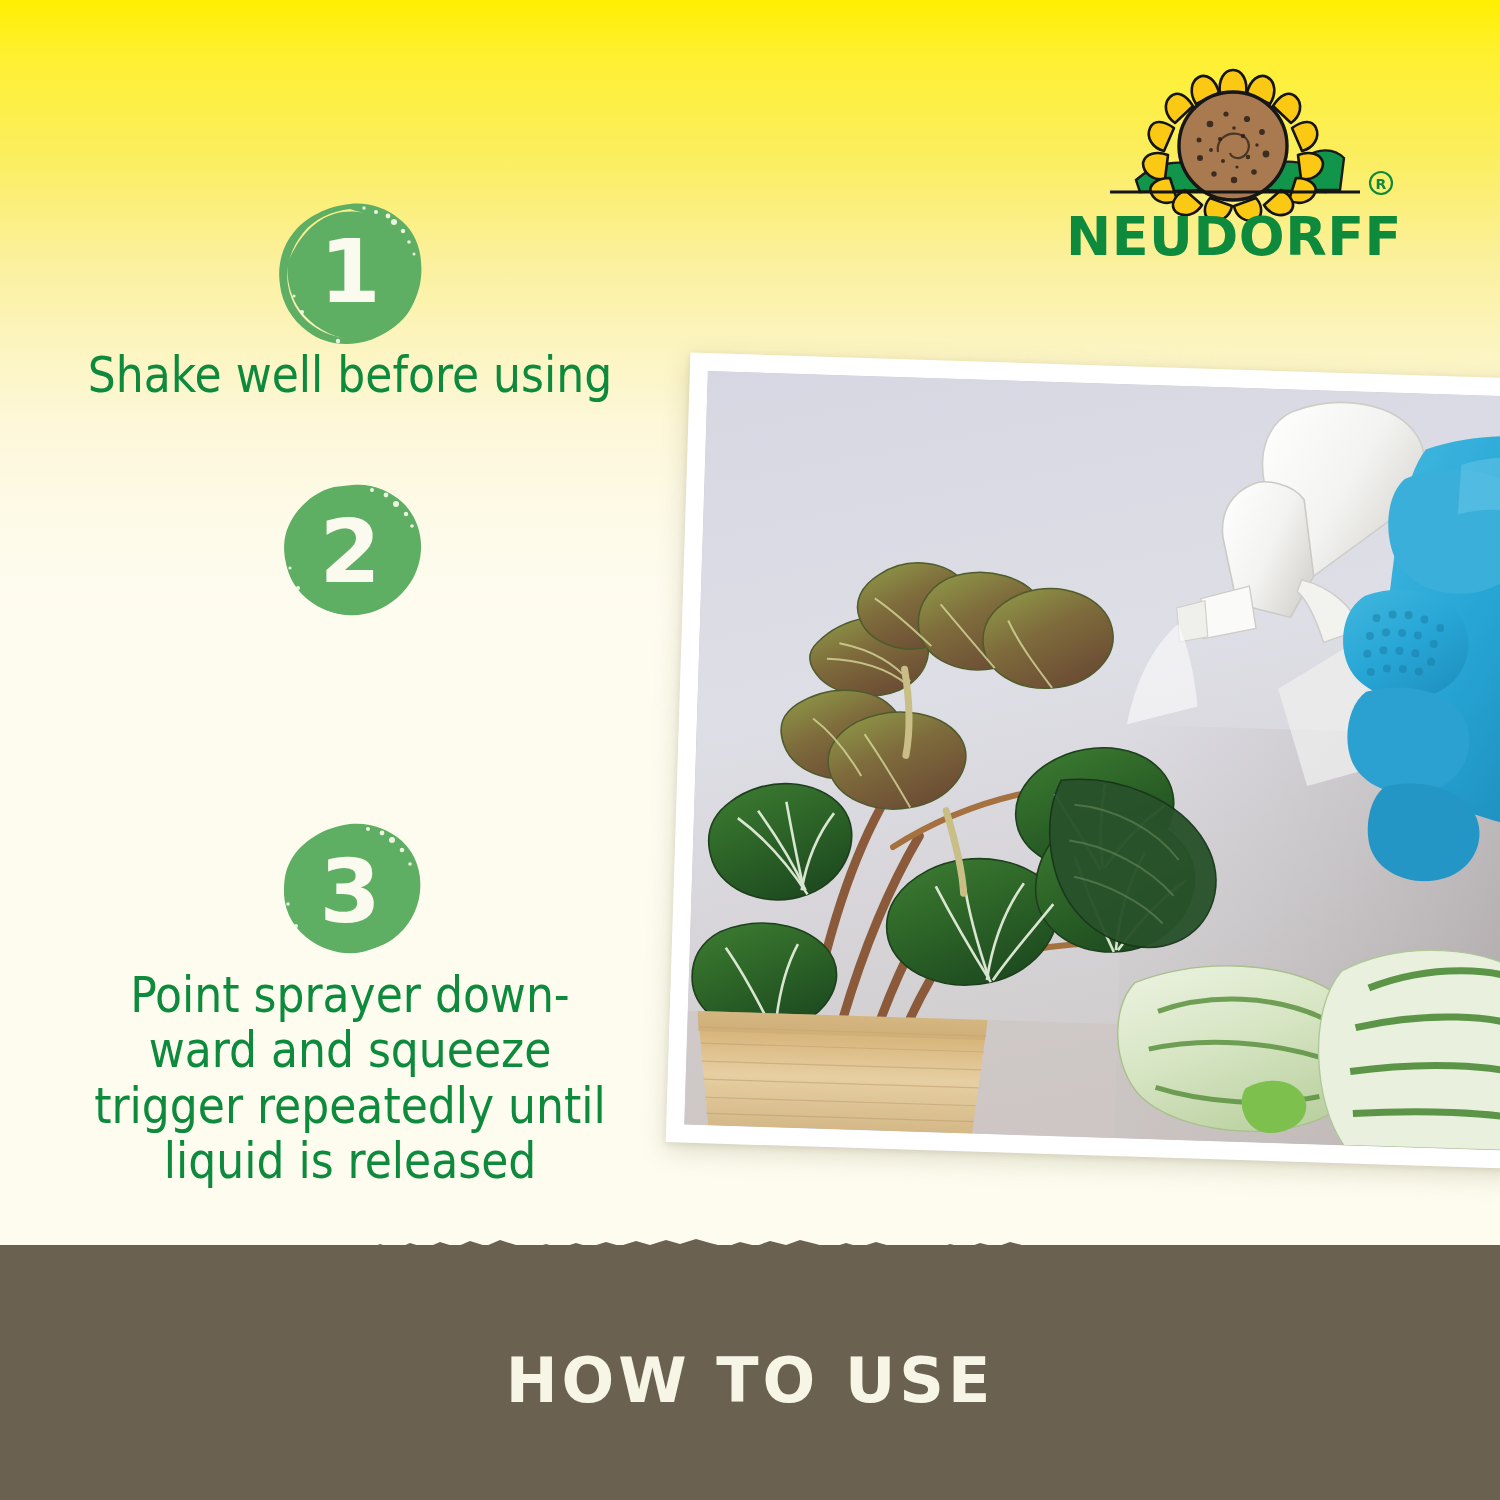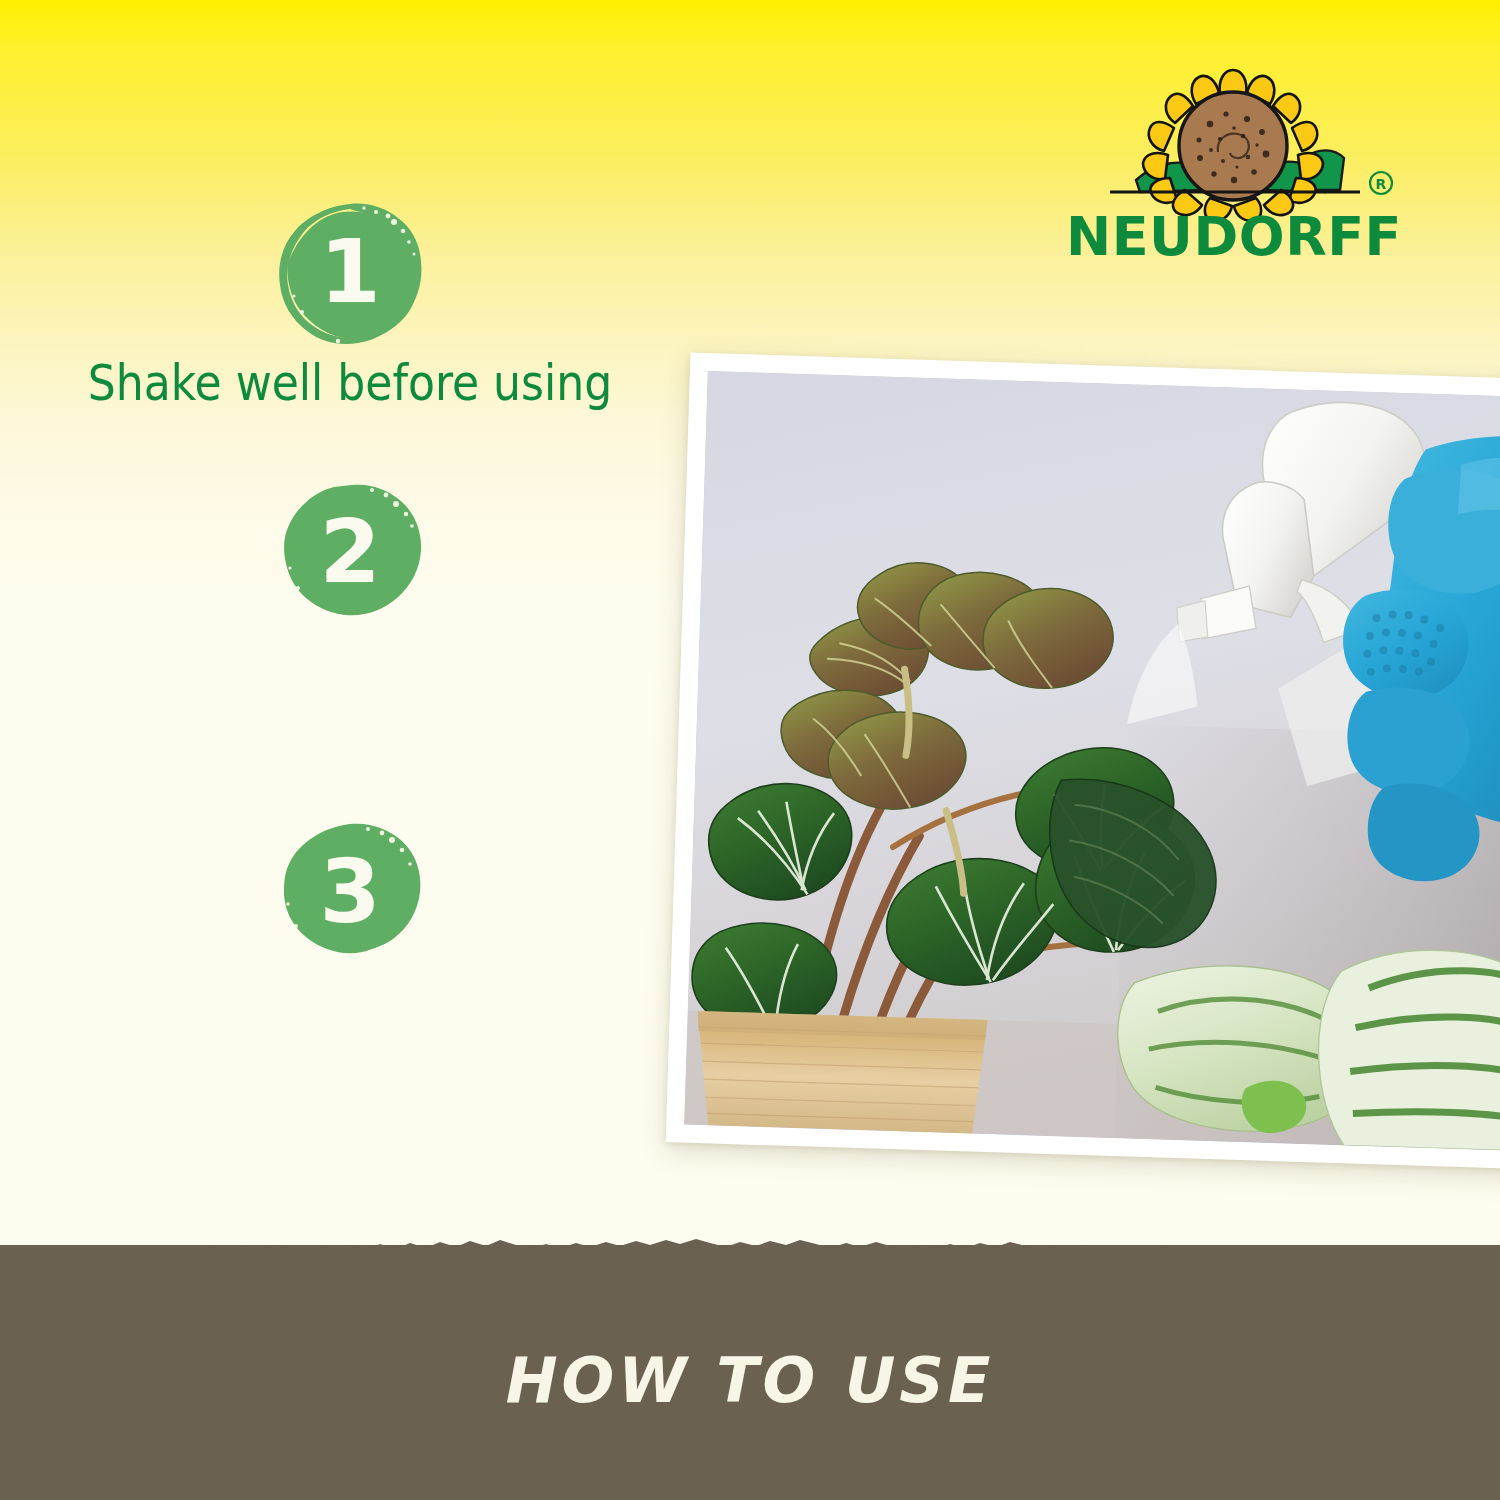--- a/index.html
+++ b/index.html
@@ -62,21 +62,20 @@
     left: 0;
     top: 1350px;
     width: 1500px;
     text-align: center;
     color: #F7F5E6;
     font-family: "DejaVu Sans", sans-serif;
     font-weight: bold;
     font-size: 62px;
     letter-spacing: 4px;
     line-height: 1;
-    font-style: italic;
   }
 
   
   .logo {
     position: absolute;
     left: 1048px;
     top: 62px;
     width: 370px;
     height: 200px;
   }
@@ -119,21 +118,21 @@
     font-family: "DejaVu Sans", sans-serif;
     font-weight: bold;
     font-size: 88px;
     line-height: 1;
     letter-spacing: 0px;
     padding-bottom: 4px;
     box-sizing: border-box;
   }
 
   .step-text {
-    margin-top: 8px;
+    margin-top: 0;
     color: #0E8A3D;
     font-family: "DejaVu Sans Condensed", "DejaVu Sans", sans-serif;
     font-size: 49px;
     line-height: 1.13;
     font-weight: 400;
     padding: 0 40px;
     white-space: pre-line;
   }
 
   
@@ -323,20 +322,24 @@
             <circle cx="106" cy="13" r="2.4"></circle>
               <circle cx="134" cy="44" r="1.8"></circle>
             <circle cx="92" cy="9" r="2"></circle>
               <circle cx="20" cy="106" r="2"></circle>
             <circle cx="74" cy="138" r="2.3"></circle>
               <circle cx="12" cy="84" r="1.7"></circle>
           </g>
         </svg>
         <div class="badge-num">3</div>
       </div>
+      <div class="step-text">Point sprayer down-
+ward and squeeze
+trigger repeatedly until
+liquid is released</div>
     </div>
 
   </div>
 
   <div class="photo-wrap">
     <div class="photo-frame">
       <div class="photo-inner">
         <svg width="844" height="754" viewBox="0 0 844 754" xmlns="http://www.w3.org/2000/svg">
           <defs>
             <linearGradient id="wallG" x1="0" y1="0" x2="0.25" y2="1">

